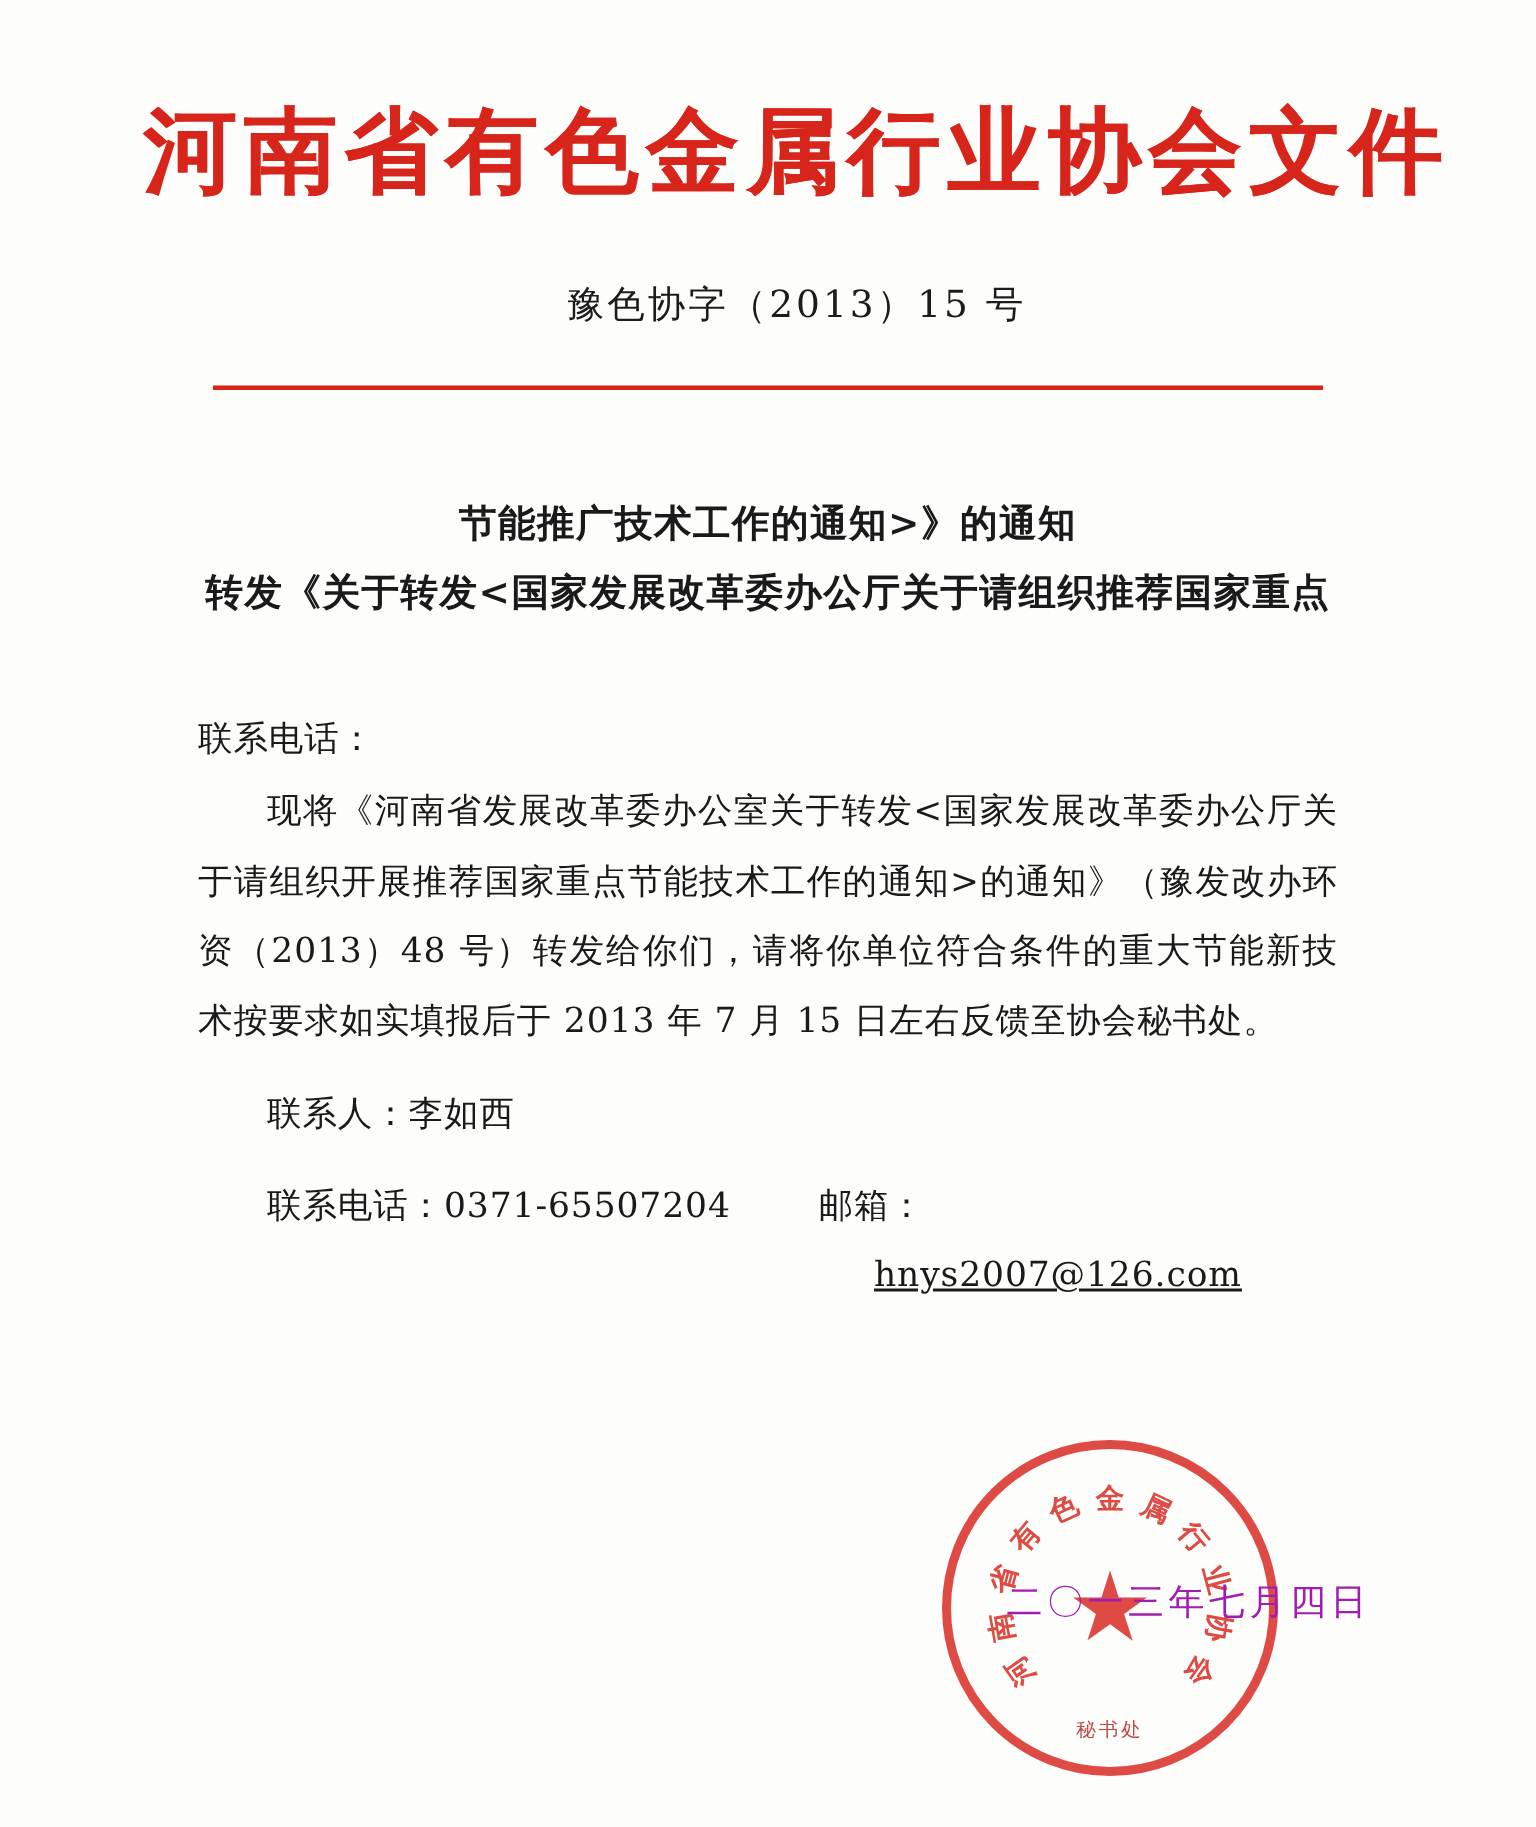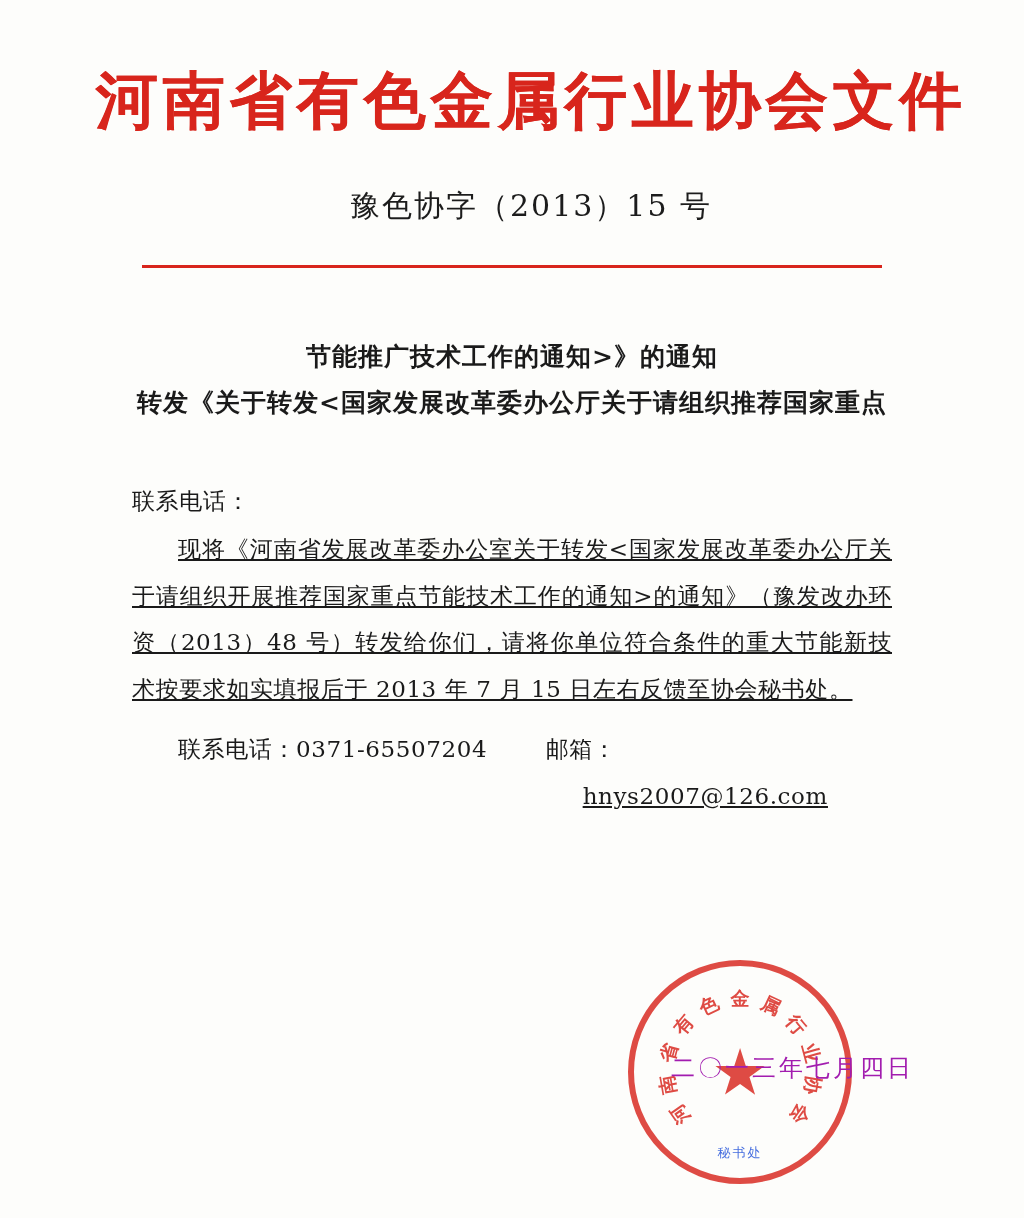--- a/index.html
+++ b/index.html
@@ -33,21 +33,21 @@
     font-family: "DejaVu Serif", "Liberation Serif", serif;
     font-weight: bold;
     font-size: 62px;
     letter-spacing: 5px;
     line-height: 1.25;
     text-shadow: 0.5px 0 0 #d8251c;
     white-space: nowrap;
   }
   .doc-number {
     margin-top: 46px;
-    font-size: 30px;
+    font-size: 25px;
     letter-spacing: 2px;
     color: #1c1c1c;
     font-family: "DejaVu Serif", "Liberation Serif", serif;
   }
 
   .red-rule {
     margin: 38px auto 0 auto;
     width: 740px;
     height: 3px;
     background: #d8251c;
@@ -72,21 +72,20 @@
     line-height: 2.02;
     letter-spacing: 0.6px;
   }
   .salutation {
     margin-bottom: 2px;
   }
   .para {
     text-indent: 2em;
     text-align: justify;
     text-justify: inter-ideograph;
-    text-decoration: underline;
   }
   .contact-line {
     text-indent: 2em;
     margin-top: 16px;
   }
   .contact-row {
     display: flex;
     text-indent: 0;
     margin-top: 14px;
     padding-left: 2em;
@@ -153,21 +152,21 @@
     color: #d8251c;
     white-space: nowrap;
   }
   .seal-bottom {
     position: absolute;
     left: 50%;
     bottom: 16px;
     transform: translateX(-50%);
     font-size: 13px;
     letter-spacing: 2px;
-    color: #1d4ed8;
+    color: #b91c1c;
   }
 </style>
 </head>
 <body>
 
 <div class="page">
 
   <div class="doc-header">
     <div class="org-title">河南省有色金属行业协会文件</div>
     <div class="doc-number">豫色协字（2013）15 号</div>
@@ -177,20 +176,21 @@
 
   <div class="doc-title">
     <div>节能推广技术工作的通知&gt;》的通知</div>
     <div>转发《关于转发&lt;国家发展改革委办公厅关于请组织推荐国家重点</div>
   </div>
 
   <div class="body-block">
     <div class="salutation">联系电话：</div>
     <div class="para">现将《河南省发展改革委办公室关于转发&lt;国家发展改革委办公厅关于请组织开展推荐国家重点节能技术工作的通知&gt;的通知》（豫发改办环资（2013）48 号）转发给你们，请将你单位符合条件的重大节能新技术按要求如实填报后于 2013 年 7 月 15 日左右反馈至协会秘书处。</div>
 
+    <div class="contact-line">联系人：李如西</div>
 
     <div class="contact-row">
       <div class="phone">联系电话：0371-65507204</div>
       <div>
         <span>邮箱：</span><span class="email-link">hnys2007@126.com</span>
       </div>
     </div>
   </div>
 
   <div class="sign-area">

